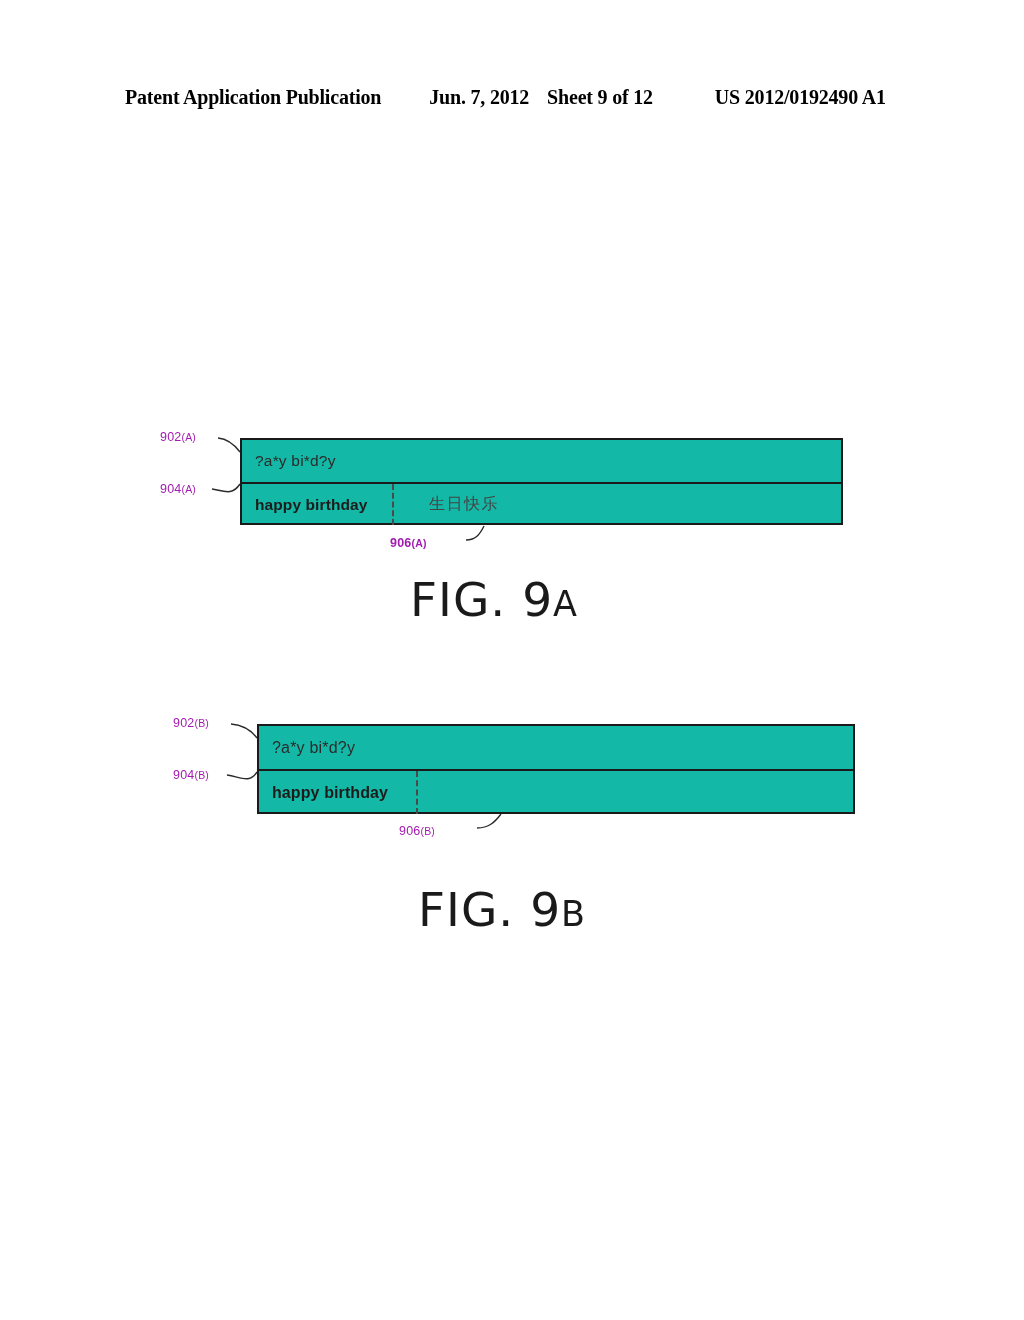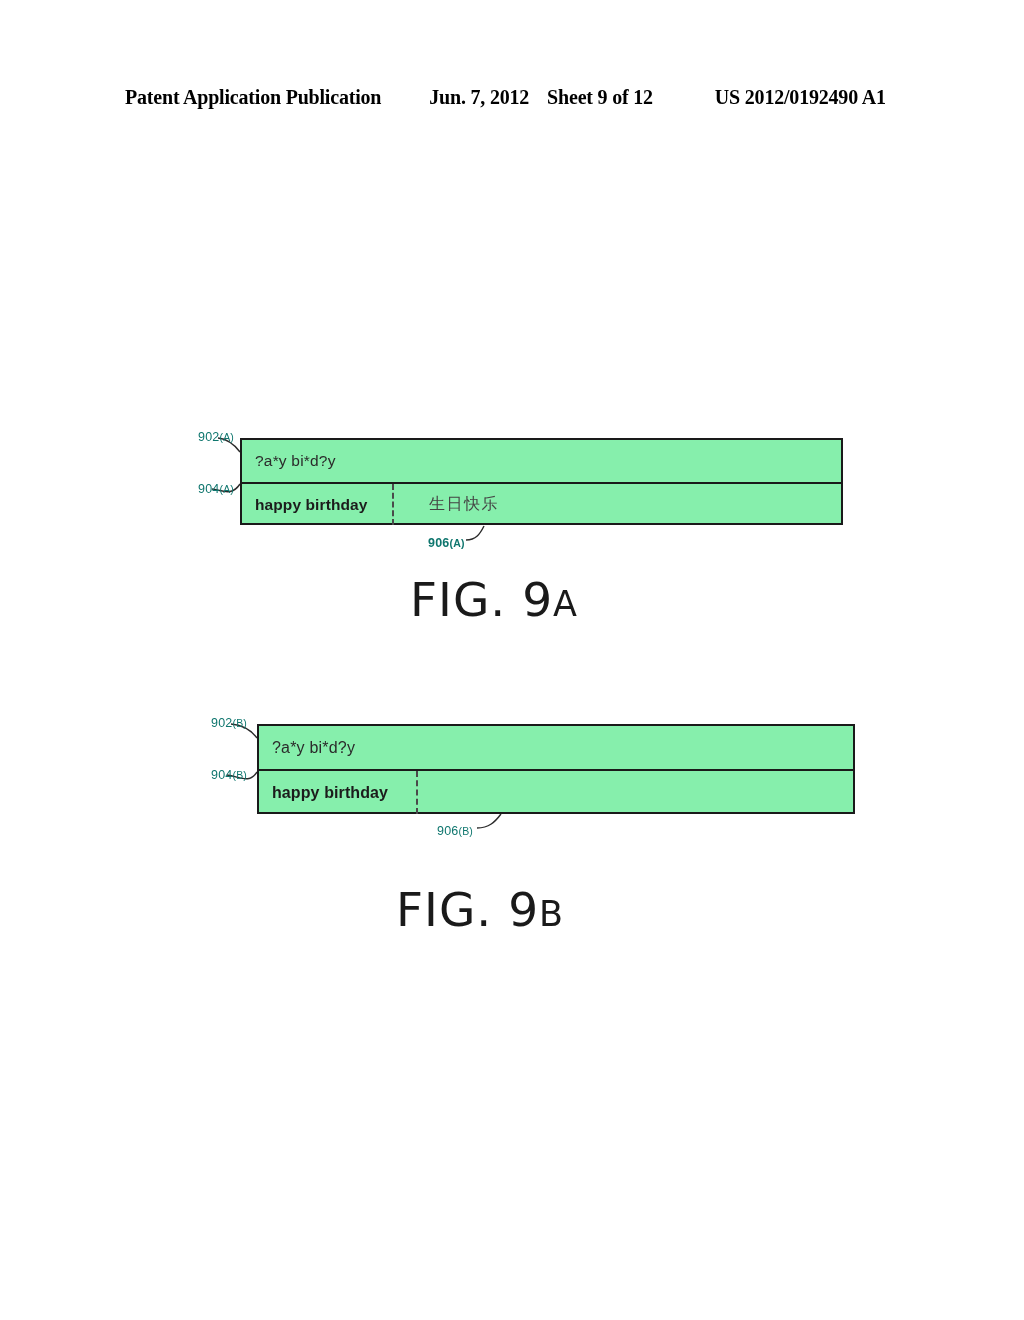--- a/index.html
+++ b/index.html
@@ -42,21 +42,21 @@
   }
 
   .fig-9a { top: 416px; left: 150px; width: 740px; }
   .fig-9b { top: 702px; left: 165px; width: 740px; }
 
   
   .diagram {
     position: absolute;
     border: 2px solid #1a1a1a;
     box-sizing: border-box;
-    background: #86efac;
+    background: #14b8a6;
   }
   .fig-9a .diagram { left: 90px;  top: 22px; width: 603px; height: 87px; }
   .fig-9b .diagram { left: 92px;  top: 22px; width: 598px; height: 90px; }
 
   .row {
     position: relative;
     box-sizing: border-box;
     display: flex;
     align-items: center;
   }
@@ -114,24 +114,23 @@
     font-family: "DejaVu Sans", sans-serif;
     font-size: 16px;
     letter-spacing: 1.5px;
     color: #444444;
   }
 
   
   .ref {
     position: absolute;
     font-size: 12.5px;
-    color: #0f766e;
+    color: #a21caf;
     letter-spacing: 0.2px;
     white-space: nowrap;
-    margin-left: 38px;
   }
   .ref .sub { font-size: 10.5px; }
 
   .fig-9a .ref-902 { left: 10px;  top: 14px; }
   .fig-9a .ref-904 { left: 10px;  top: 66px; }
   .fig-9a .ref-906 { left: 240px; top: 120px; font-weight: bold; }
 
   .fig-9b .ref-902 { left: 8px;   top: 14px; }
   .fig-9b .ref-904 { left: 8px;   top: 66px; }
   .fig-9b .ref-906 { left: 234px; top: 122px; }
@@ -150,21 +149,21 @@
     position: absolute;
     font-family: "DejaVu Sans", sans-serif;
     font-size: 47px;
     font-weight: 400;
     letter-spacing: 1px;
     color: #1a1a1a;
     white-space: nowrap;
   }
   .fig-caption .suffix { font-size: 35px; }
   .cap-9a { top: 572px; left: 410px; }
-  .cap-9b { top: 882px; left: 396px; }
+  .cap-9b { top: 882px; left: 418px; }
 </style>
 </head>
 <body>
 
 <div class="page-header">
   <span class="hdr-pub">Patent Application Publication</span>
   <span class="hdr-date">Jun. 7, 2012</span>
   <span class="hdr-sheet">Sheet 9 of 12</span>
   <span class="hdr-num">US 2012/0192490 A1</span>
 </div>

